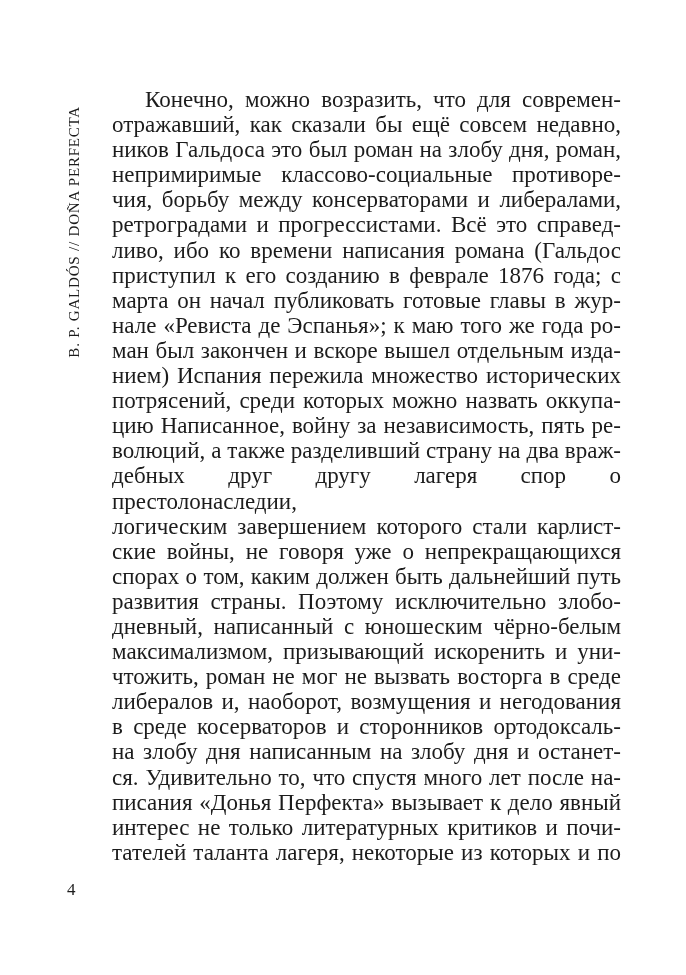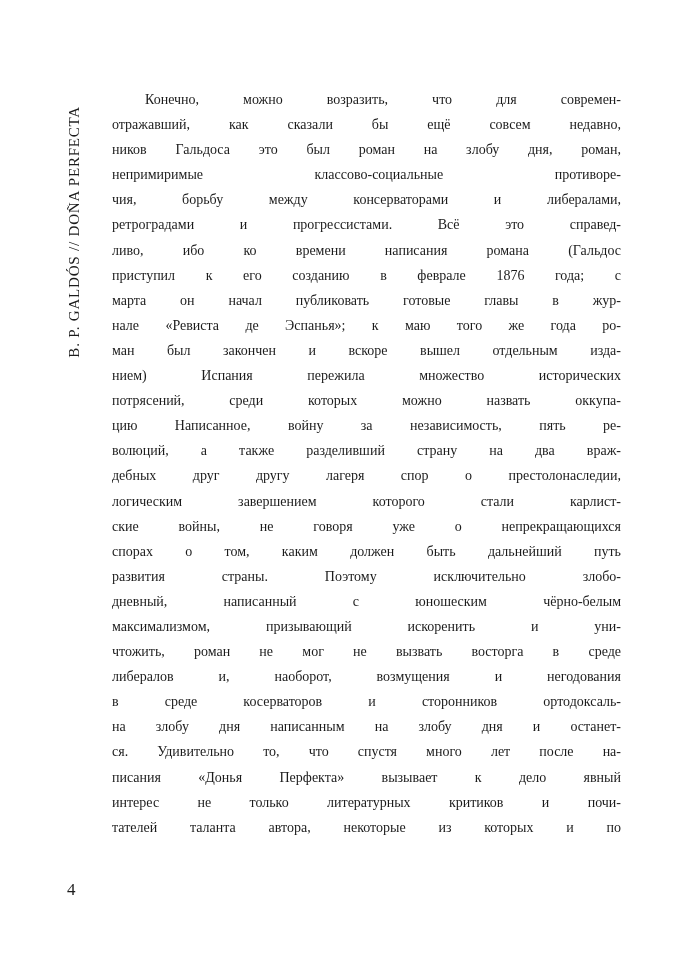--- a/index.html
+++ b/index.html
@@ -35,21 +35,21 @@
     font-size: 15px;
     letter-spacing: 0.8px;
     color: #1c1c1c;
   }
   
   .text-block {
     position: absolute;
     left: 112px;
     top: 87px;
     width: 509px;
-    font-size: 14px;
+    font-size: 23px;
     line-height: 25.1px;
     color: #1c1c1c;
   }
   .text-line {
     text-align: justify;
     text-align-last: justify;
     white-space: normal;
   }
   .text-line.first-line {
     padding-left: 33px;
@@ -95,18 +95,18 @@
       <div class="text-line">развития страны. Поэтому исключительно злобо-</div>
       <div class="text-line">дневный, написанный с юношеским чёрно-белым</div>
       <div class="text-line">максимализмом, призывающий искоренить и уни-</div>
       <div class="text-line">чтожить, роман не мог не вызвать восторга в среде</div>
       <div class="text-line">либералов и, наоборот, возмущения и негодования</div>
       <div class="text-line">в среде косерваторов и сторонников ортодоксаль-</div>
       <div class="text-line">на злобу дня написанным на злобу дня и останет-</div>
       <div class="text-line">ся. Удивительно то, что спустя много лет после на-</div>
       <div class="text-line">писания «Донья Перфекта» вызывает к дело явный</div>
       <div class="text-line">интерес не только литературных критиков и почи-</div>
-      <div class="text-line">тателей таланта автора, некоторые из которых и по</div>
+      <div class="text-line">тателей таланта лагеря, некоторые из которых и по</div>
     </div>
 
   <div class="page-number">4</div>
 
 </div>
 
 </body></html>

